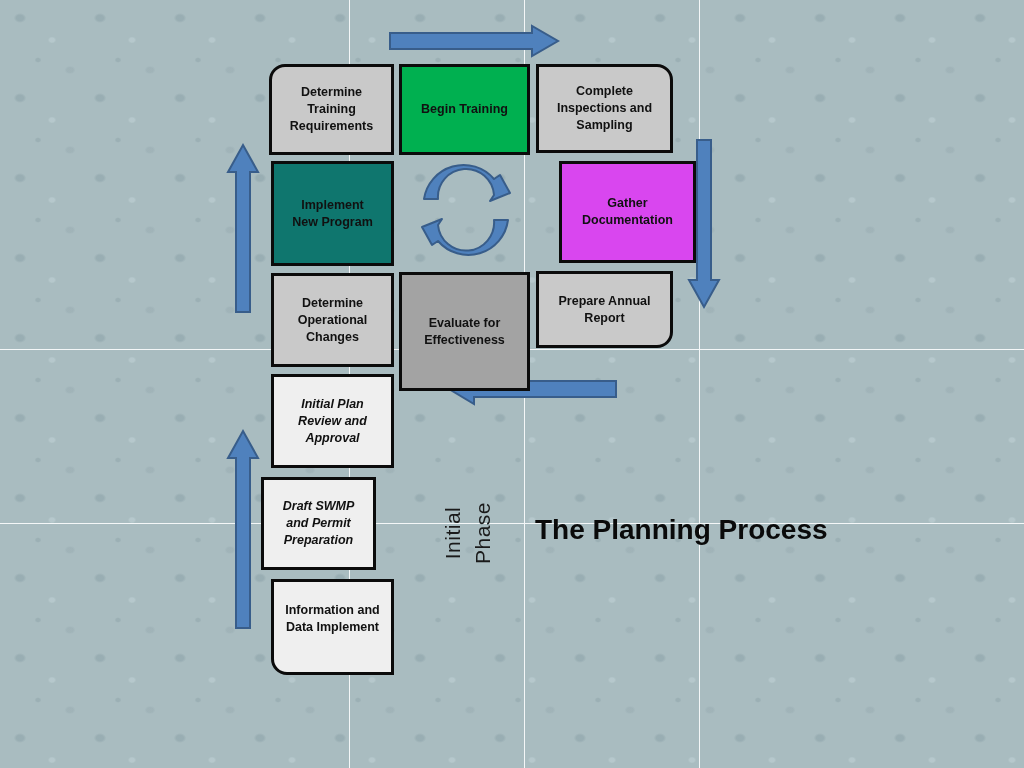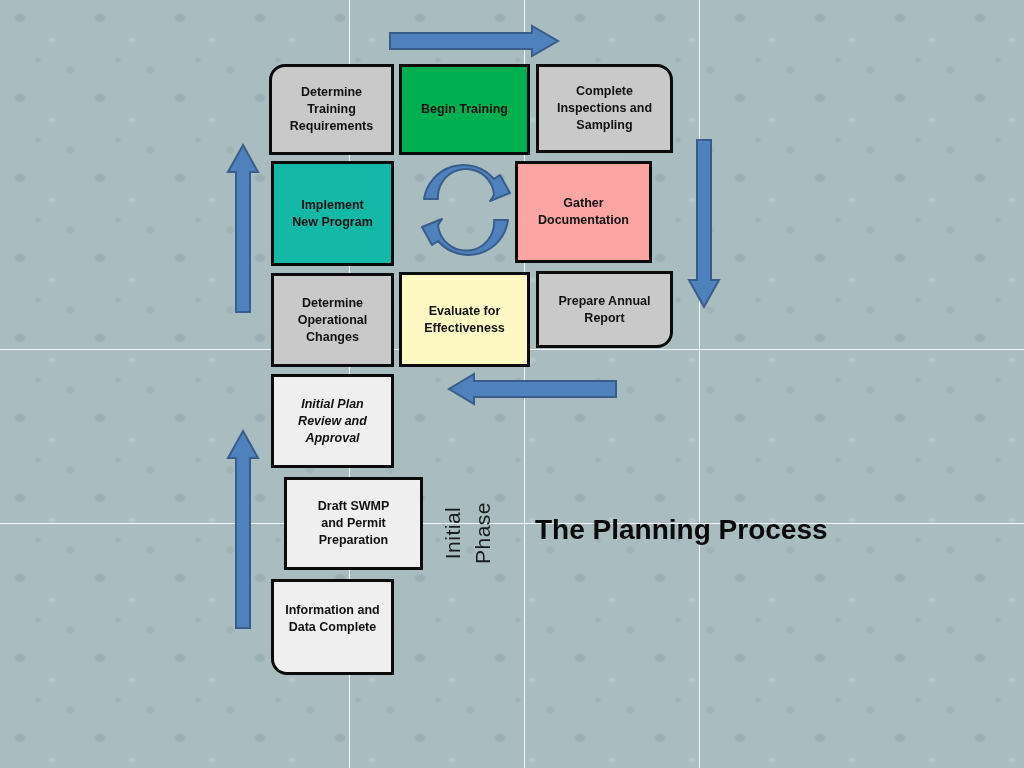--- a/index.html
+++ b/index.html
@@ -72,37 +72,37 @@
 </svg>
 
 <div class="box grey" style="left:269px;top:64px;width:125px;height:91px;border-top-left-radius:16px;">Determine
 Training
 Requirements</div>
 <div class="box" style="left:399px;top:64px;width:131px;height:91px;background:#00b050;">Begin Training</div>
 <div class="box grey" style="left:536px;top:64px;width:137px;height:89px;border-top-right-radius:16px;">Complete
 Inspections and
 Sampling</div>
 
-<div class="box" style="left:271px;top:161px;width:123px;height:105px;background:#14b8a6;">Implement
+<div class="box" style="left:271px;top:161px;width:123px;height:105px;background:#0f766e;">Implement
 New Program</div>
-<div class="box" style="left:515px;top:161px;width:137px;height:102px;background:#fca5a5;">Gather
+<div class="box" style="left:559px;top:161px;width:137px;height:102px;background:#d946ef;">Gather
 Documentation</div>
 
 <div class="box grey" style="left:271px;top:273px;width:123px;height:94px;">Determine
 Operational
 Changes</div>
-<div class="box" style="left:399px;top:272px;width:131px;height:95px;background:#fef9c3;">Evaluate for
+<div class="box" style="left:399px;top:272px;width:131px;height:119px;background:#a3a3a3;">Evaluate for
 Effectiveness</div>
 <div class="box grey" style="left:536px;top:271px;width:137px;height:77px;border-bottom-right-radius:16px;">Prepare Annual
 Report</div>
 
 <div class="box light" style="left:271px;top:374px;width:123px;height:94px;font-style:italic;">Initial Plan
 Review and
 Approval</div>
-<div class="box light" style="left:284px;top:477px;width:139px;height:93px;">Draft SWMP
+<div class="box light" style="left:261px;top:477px;width:115px;height:93px;font-style:italic;">Draft SWMP
 and Permit
 Preparation</div>
 <div class="box light" style="left:271px;top:579px;width:123px;height:96px;border-bottom-left-radius:16px;align-items:flex-start;padding-top:20px;">Information and
-Data Complete</div>
+Data Implement</div>
 
 <div class="side-label">Initial Phase</div>
 
 <div class="title">The Planning Process</div>
 
 </body></html>

